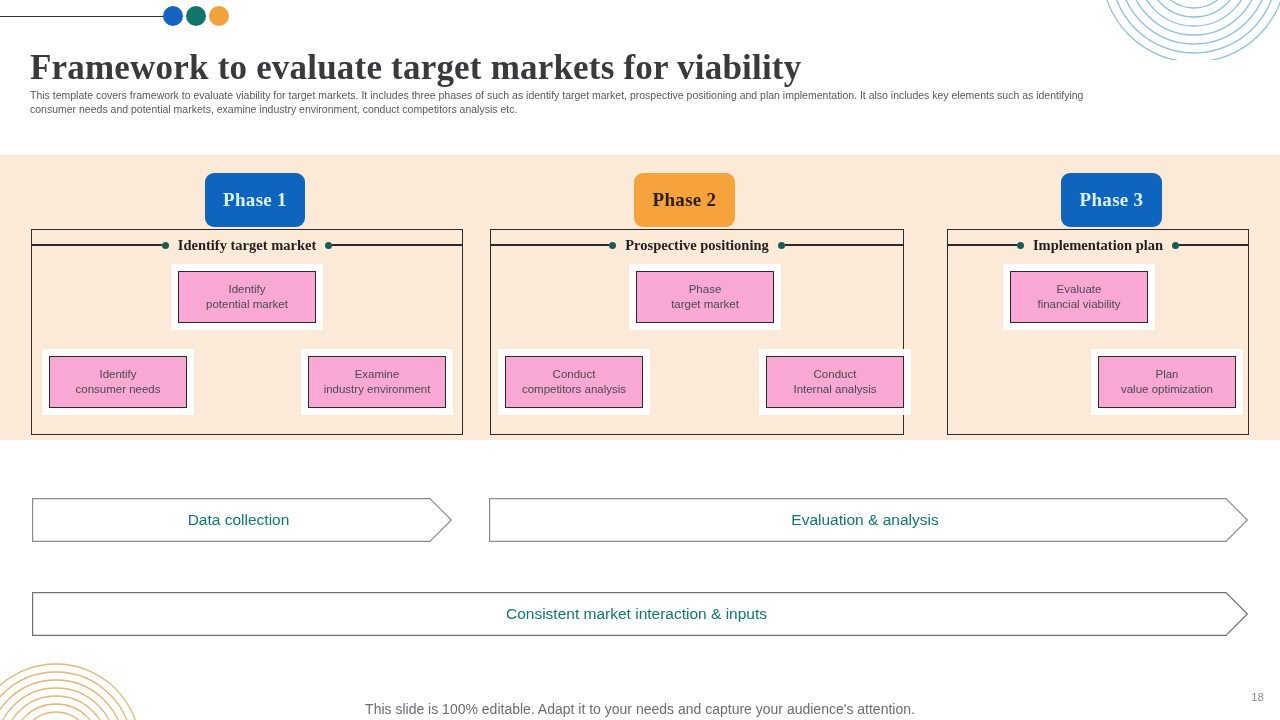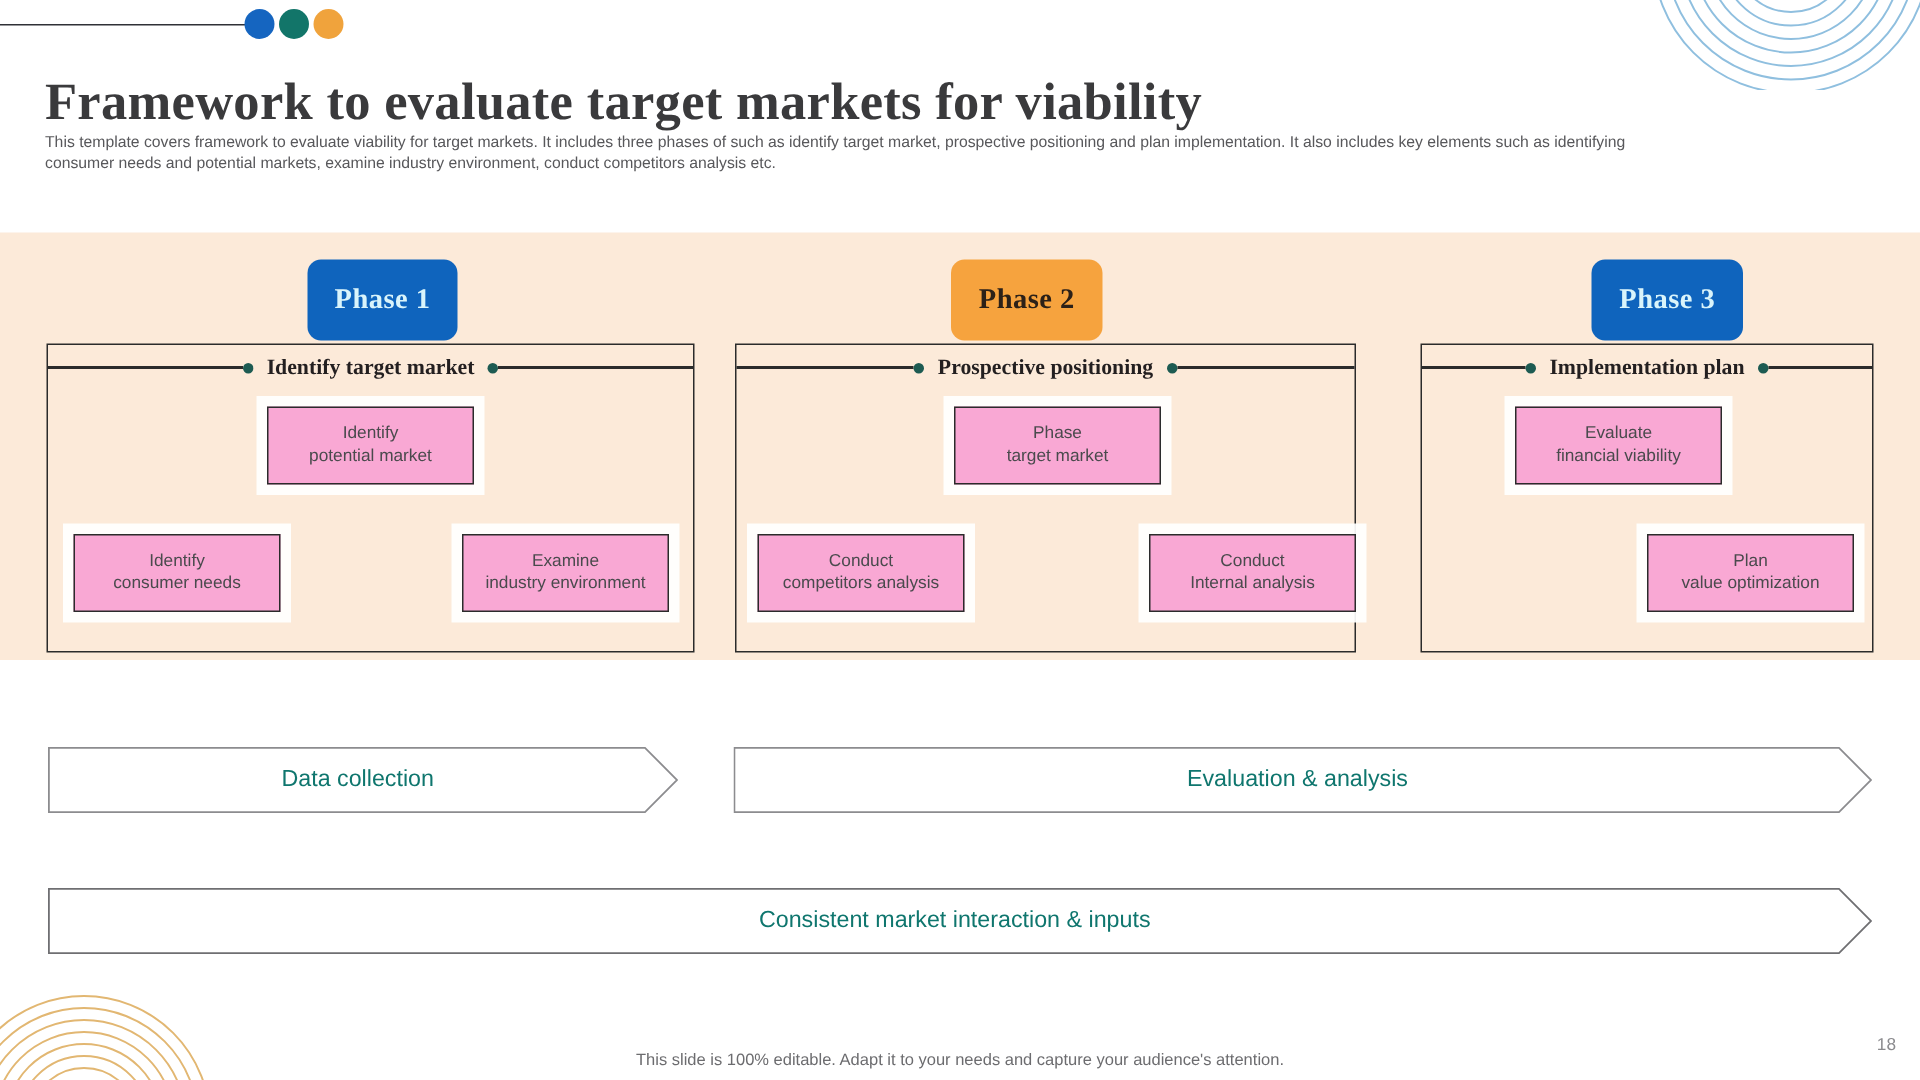--- a/index.html
+++ b/index.html
@@ -195,21 +195,21 @@
     padding-left: 15px;
   }
 
   
   .footer-note {
     position: absolute;
     left: 0;
     right: 0;
     top: 701px;
     text-align: center;
-    font-size: 11px;
+    font-size: 14px;
     color: #6c6c6f;
   }
   .page-num {
     position: absolute;
     right: 16px;
     top: 691px;
     font-size: 11.5px;
     color: #8b8b8e;
   }
 </style>

